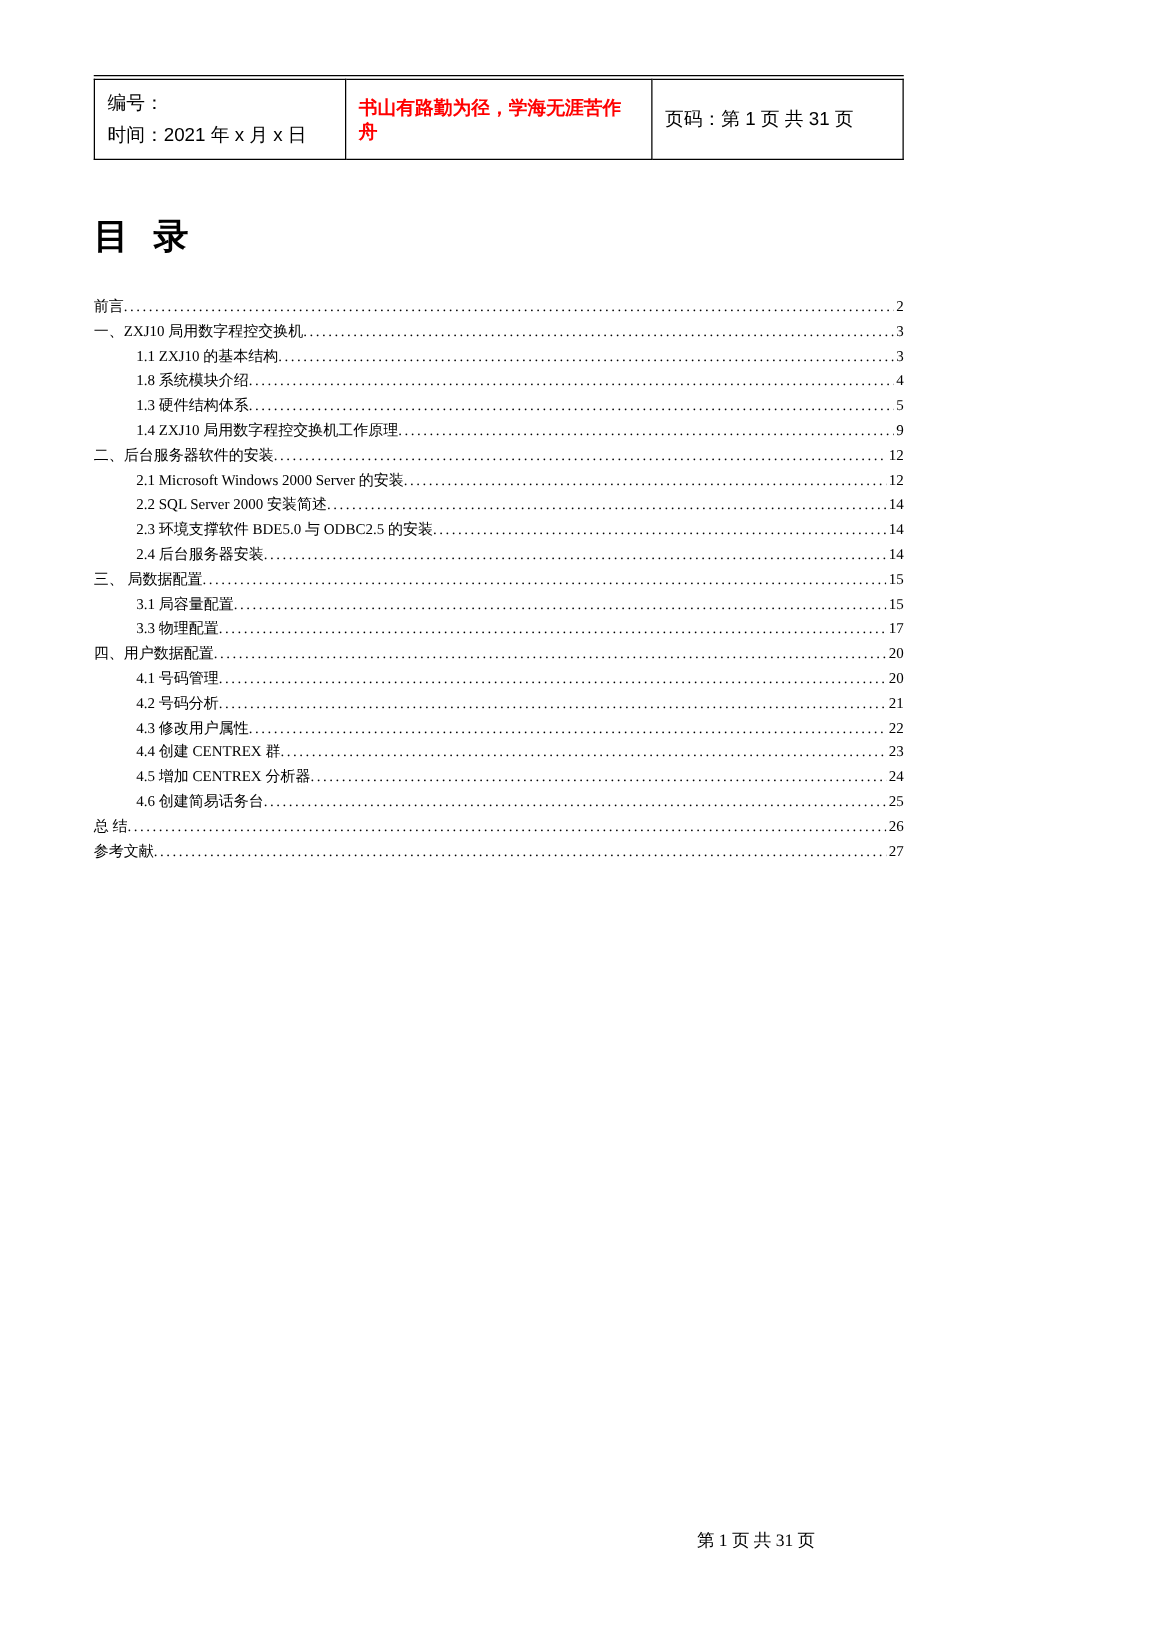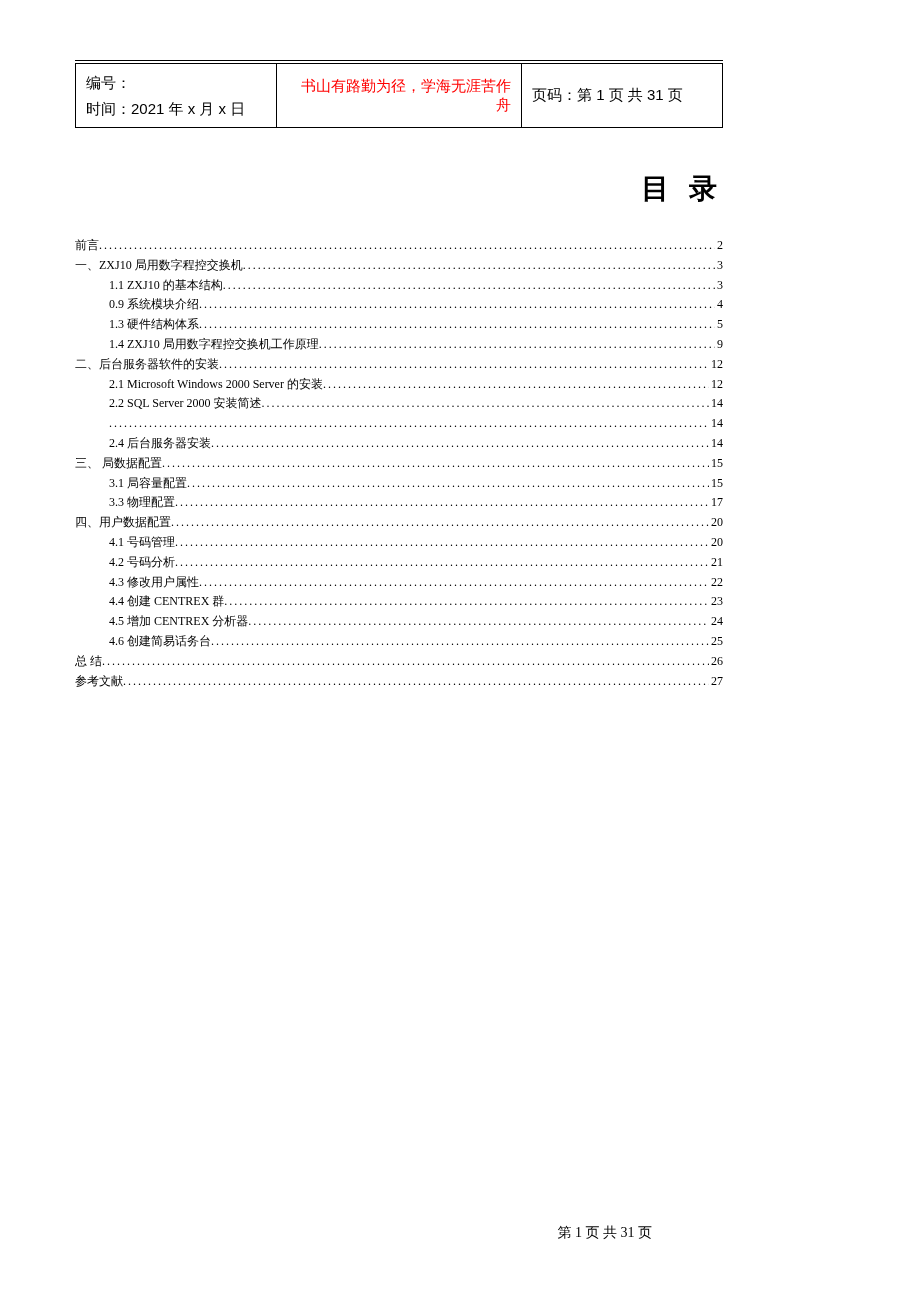--- a/index.html
+++ b/index.html
@@ -31,31 +31,31 @@
     padding: 6px 10px;
     vertical-align: middle;
     font-size: 15px;
     font-family: "SimHei","Microsoft YaHei",sans-serif;
   }
   .header-left {
     width: 180px;
     line-height: 1.7;
   }
   .header-mid {
-    text-align: right;
+    text-align: left;
     color: #ff0000;
     font-size: 19px;
     font-family: "KaiTi","STKaiti","SimSun",serif;
-    font-weight: normal;
+    font-weight: bold;
   }
   .header-right {
     width: 180px;
   }
   .toc-title {
-    text-align: right;
+    text-align: left;
     font-size: 28px;
     font-family: "SimHei","Microsoft YaHei",sans-serif;
     margin-top: 42px;
     margin-bottom: 28px;
     letter-spacing: 6px;
     font-weight: bold;
   }
   .toc {
     font-size: 12px;
     line-height: 1.65;
@@ -126,21 +126,21 @@
         <span class="toc-label">一、ZXJ10 局用数字程控交换机 </span>
         <span class="toc-dots"></span>
         <span class="toc-page">3</span>
       </div>
       <div class="toc-row indent1">
         <span class="toc-label">1.1 ZXJ10 的基本结构</span>
         <span class="toc-dots"></span>
         <span class="toc-page">3</span>
       </div>
       <div class="toc-row indent1">
-        <span class="toc-label">0.9 系统模块介绍 </span>
+        <span class="toc-label">1.8 系统模块介绍 </span>
         <span class="toc-dots"></span>
         <span class="toc-page">4</span>
       </div>
       <div class="toc-row indent1">
         <span class="toc-label">1.3 硬件结构体系</span>
         <span class="toc-dots"></span>
         <span class="toc-page">5</span>
       </div>
       <div class="toc-row indent1">
         <span class="toc-label">1.4 ZXJ10 局用数字程控交换机工作原理</span>
@@ -156,20 +156,21 @@
         <span class="toc-label">2.1 Microsoft Windows 2000 Server 的安装 </span>
         <span class="toc-dots"></span>
         <span class="toc-page">12</span>
       </div>
       <div class="toc-row indent1">
         <span class="toc-label">2.2 SQL Server 2000 安装简述</span>
         <span class="toc-dots"></span>
         <span class="toc-page">14</span>
       </div>
       <div class="toc-row indent1">
+        <span class="toc-label">2.3 环境支撑软件 BDE5.0 与 ODBC2.5 的安装 </span>
         <span class="toc-dots"></span>
         <span class="toc-page">14</span>
       </div>
       <div class="toc-row indent1">
         <span class="toc-label">2.4 后台服务器安装</span>
         <span class="toc-dots"></span>
         <span class="toc-page">14</span>
       </div>
       <div class="toc-row">
         <span class="toc-label">三、 局数据配置</span>

